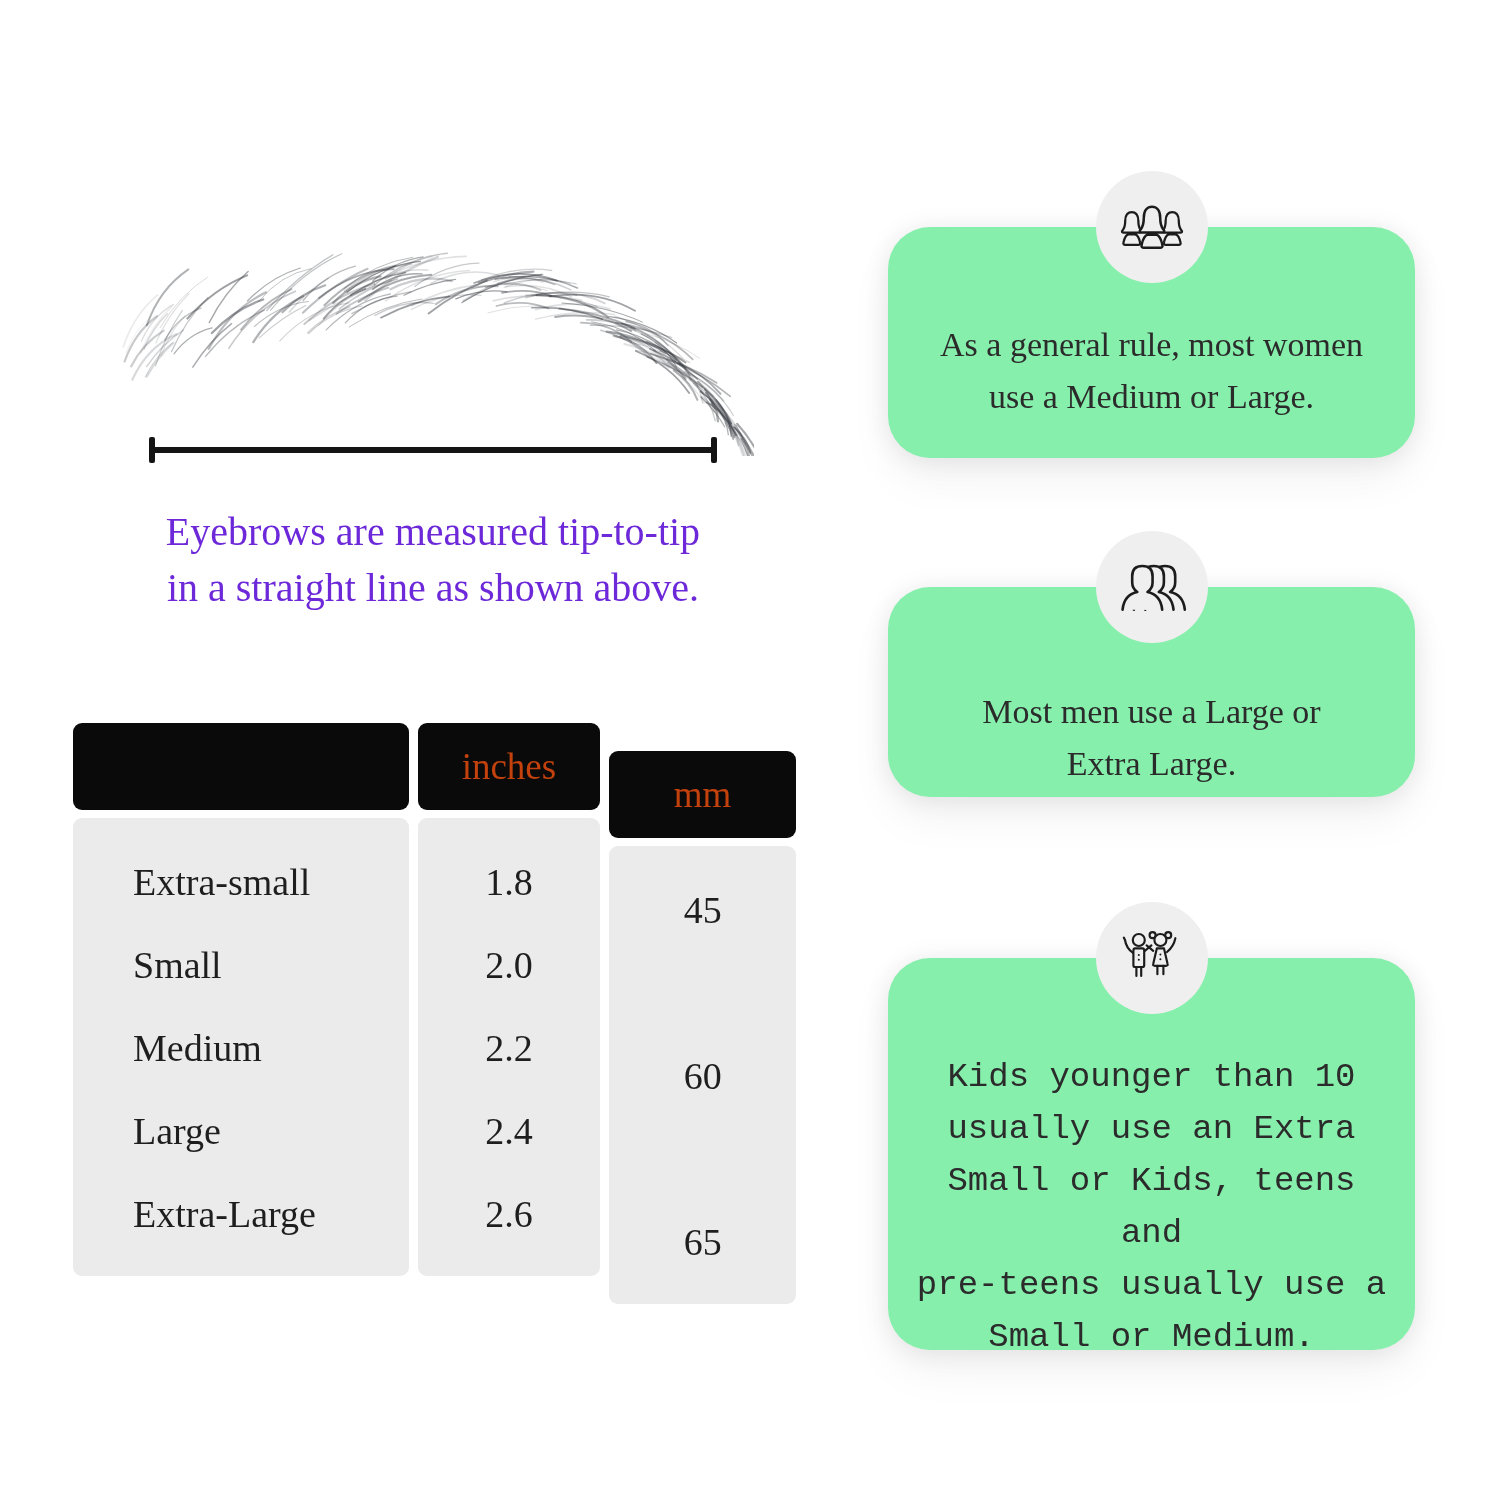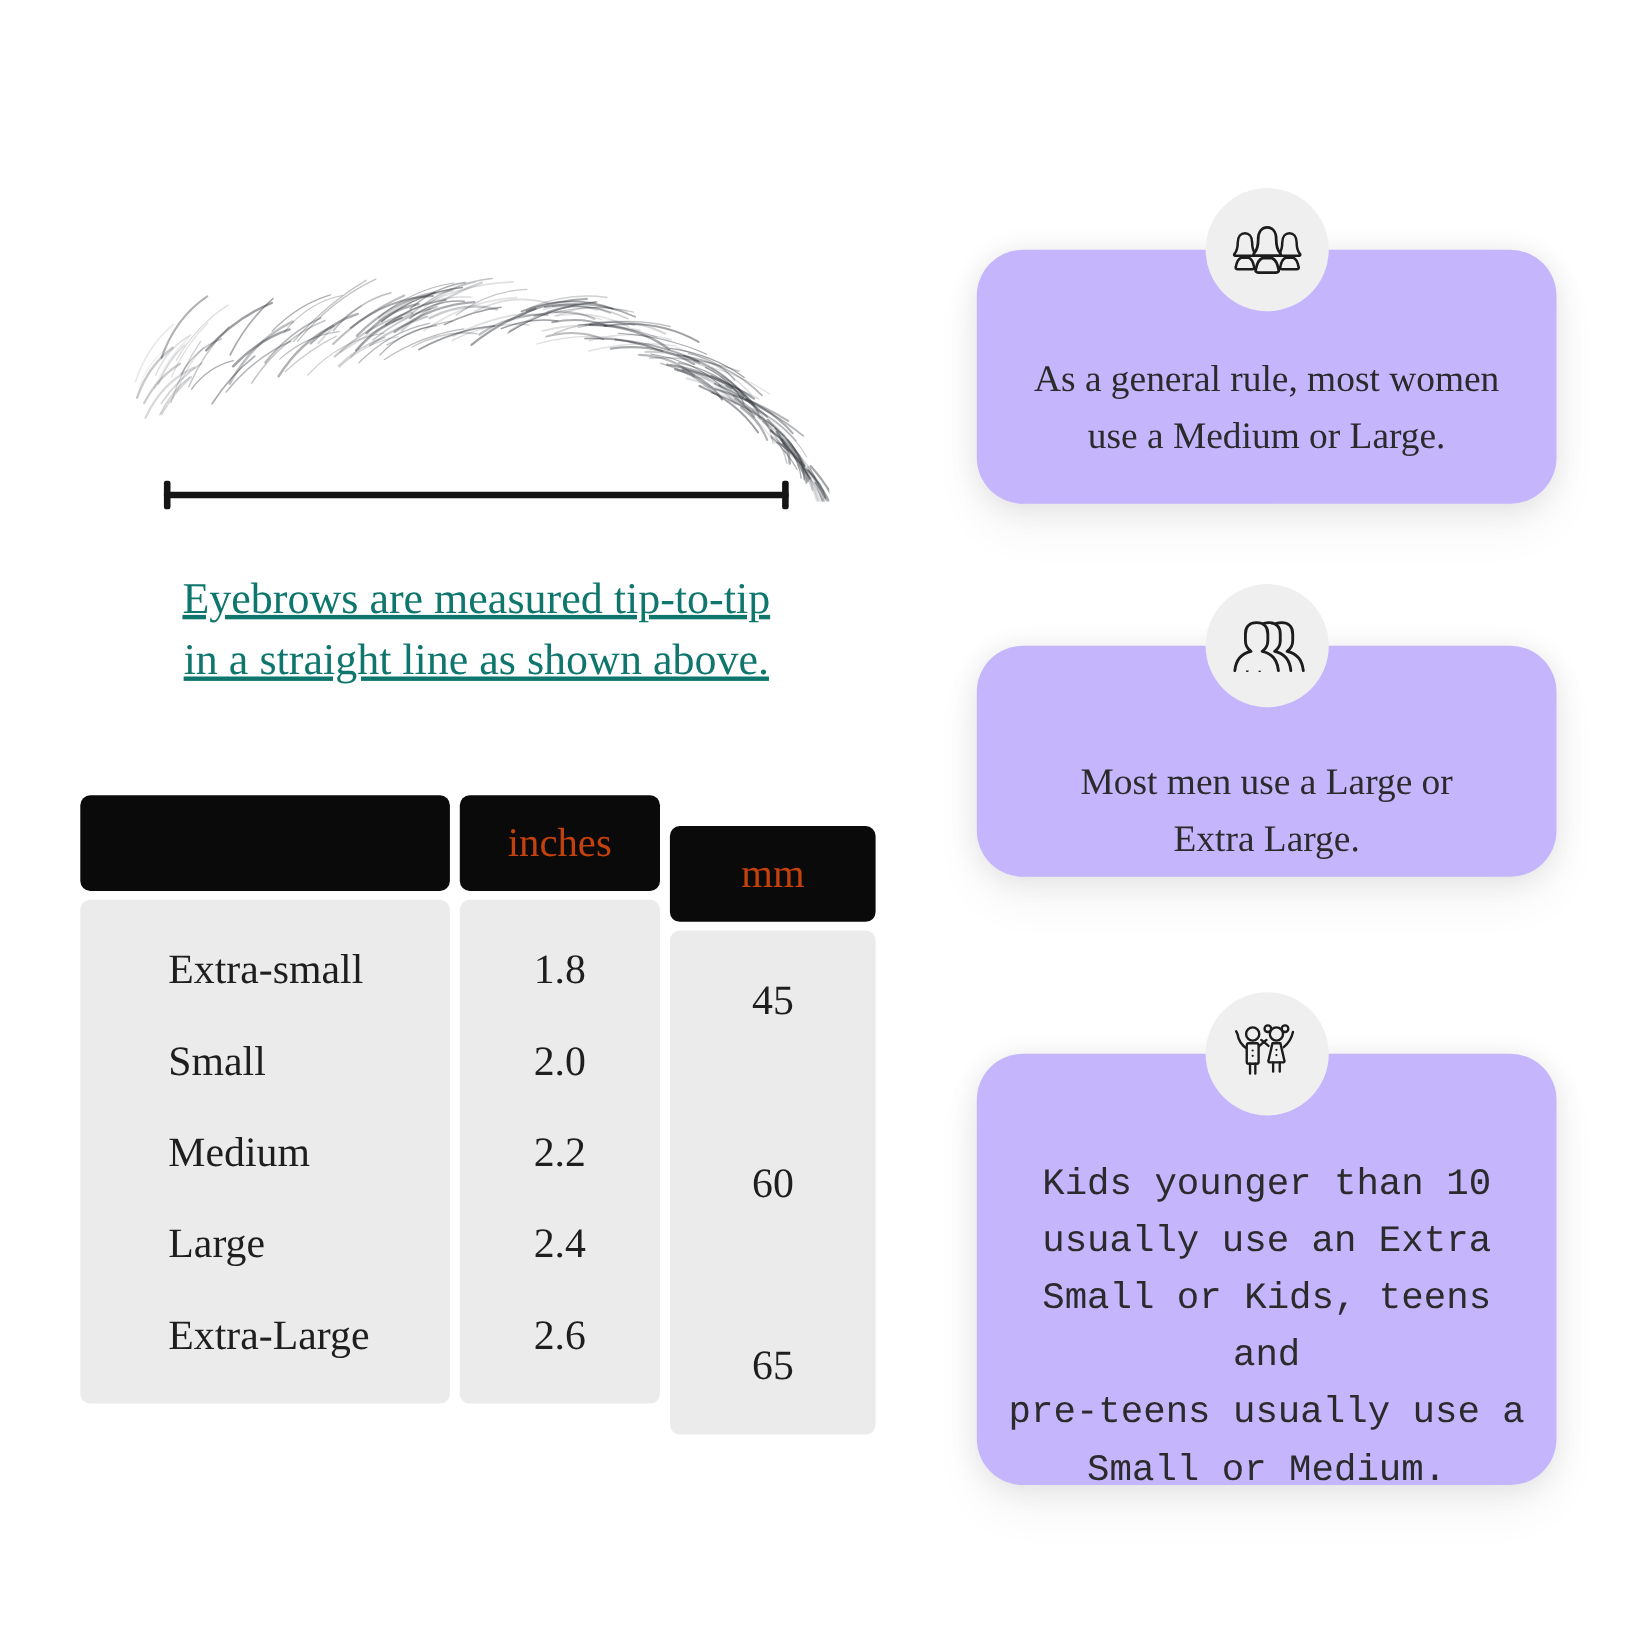--- a/index.html
+++ b/index.html
@@ -8,44 +8,44 @@
     font-family:"Liberation Serif","DejaVu Serif",serif;color:#2d2d2d;
   }
   
   .eyebrow-svg{position:absolute;left:106px;top:238px;width:648px;height:218px;}
   .measure-line{position:absolute;left:149px;top:436px;width:568px;height:28px;}
   .measure-line .bar{position:absolute;left:0;right:0;top:11px;height:6px;background:#141414;border-radius:2px;}
   .measure-line .tick{position:absolute;top:1px;width:6px;height:26px;background:#141414;border-radius:2px;}
   .measure-line .tick.left{left:0;}
   .measure-line .tick.right{right:0;}
   .caption{
-    position:absolute;left:128px;top:516px;width:610px;
-    text-align:center;font-size:40px;line-height:56px;color:#0f766e;text-decoration:underline;
+    position:absolute;left:128px;top:504px;width:610px;
+    text-align:center;font-size:40px;line-height:56px;color:#6d28d9;
   }
   .caption span{display:block;}
   
   .size-table{position:absolute;left:73px;top:723px;width:723px;display:flex;gap:9px;}
   .tcol{display:flex;flex-direction:column;gap:8px;}
   .tcol-size{width:336px;}
   .tcol-inches{width:183px;}
   .tcol-mm{width:187px;margin-top:28px;}
   .th{
     height:87px;background:#0a0a0a;border-radius:9px;color:#c2410c;
     display:flex;align-items:center;justify-content:center;font-size:37px;
   }
   .tbody{
     height:458px;background:#ebebeb;border-radius:9px;box-sizing:border-box;
     display:flex;flex-direction:column;justify-content:space-between;padding:22px 0 21px;
   }
   .cell{height:83px;display:flex;align-items:center;font-size:38px;color:#1e1e1e;}
-  .tcol-size .cell{padding-left:80px;}
+  .tcol-size .cell{padding-left:60px;}
   .tcol-inches .cell,.tcol-mm .cell{justify-content:center;}
   
   .card{
-    position:absolute;left:888px;width:527px;background:#c4b5fd;border-radius:42px;
+    position:absolute;left:888px;width:527px;background:#86efac;border-radius:42px;
     box-shadow:0 2px 26px rgba(0,0,0,0.085),0 22px 44px rgba(0,0,0,0.05);
     text-align:center;font-size:34px;line-height:52px;color:#2b2b2b;box-sizing:border-box;
   }
   .card-1{top:227px;height:231px;}
   .card-2{top:587px;height:210px;}
   .card-3{top:958px;height:392px;}
   .icon-circle{
     position:absolute;left:50%;transform:translateX(-50%);top:-56px;
     width:112px;height:112px;border-radius:50%;background:#efefef;
     display:flex;align-items:center;justify-content:center;

